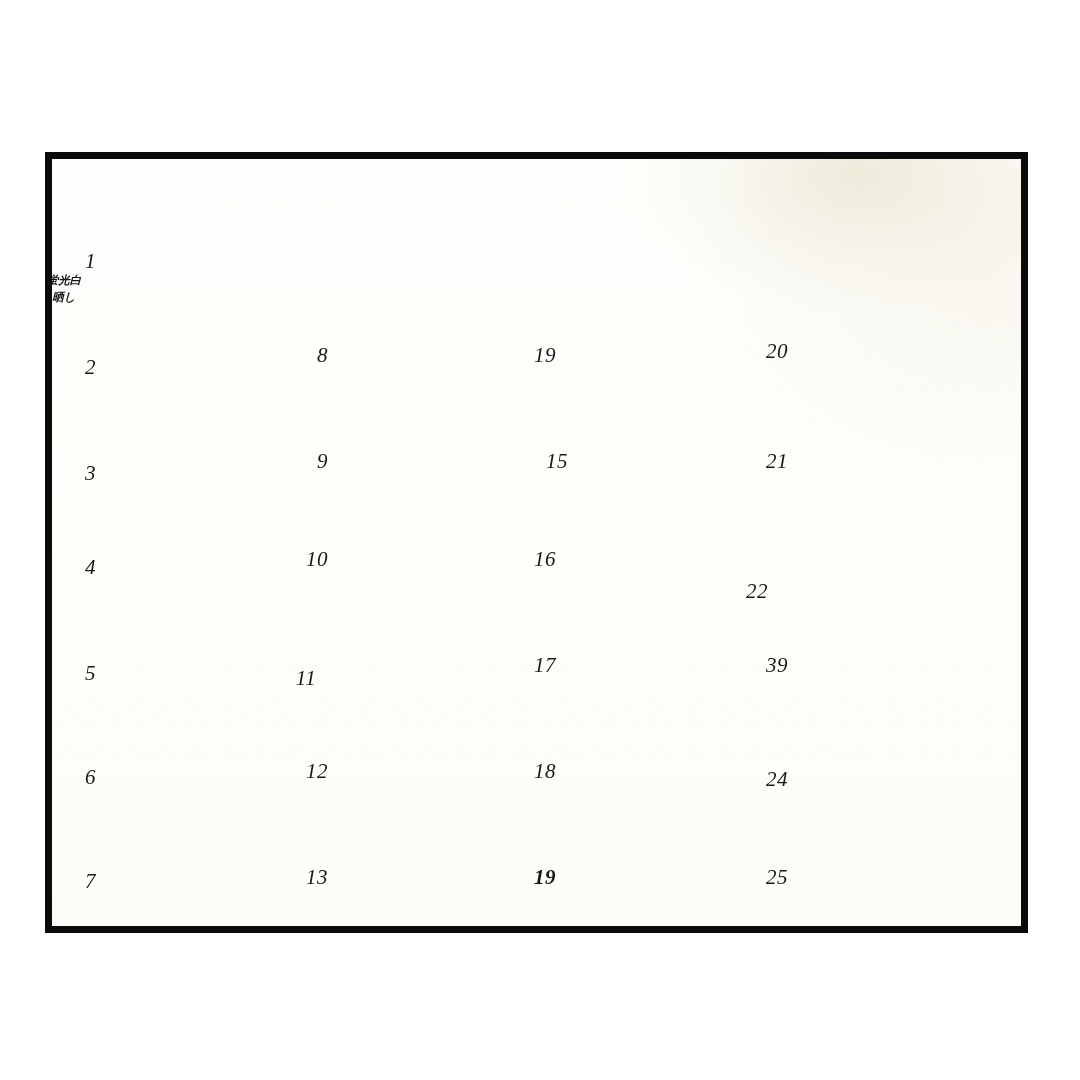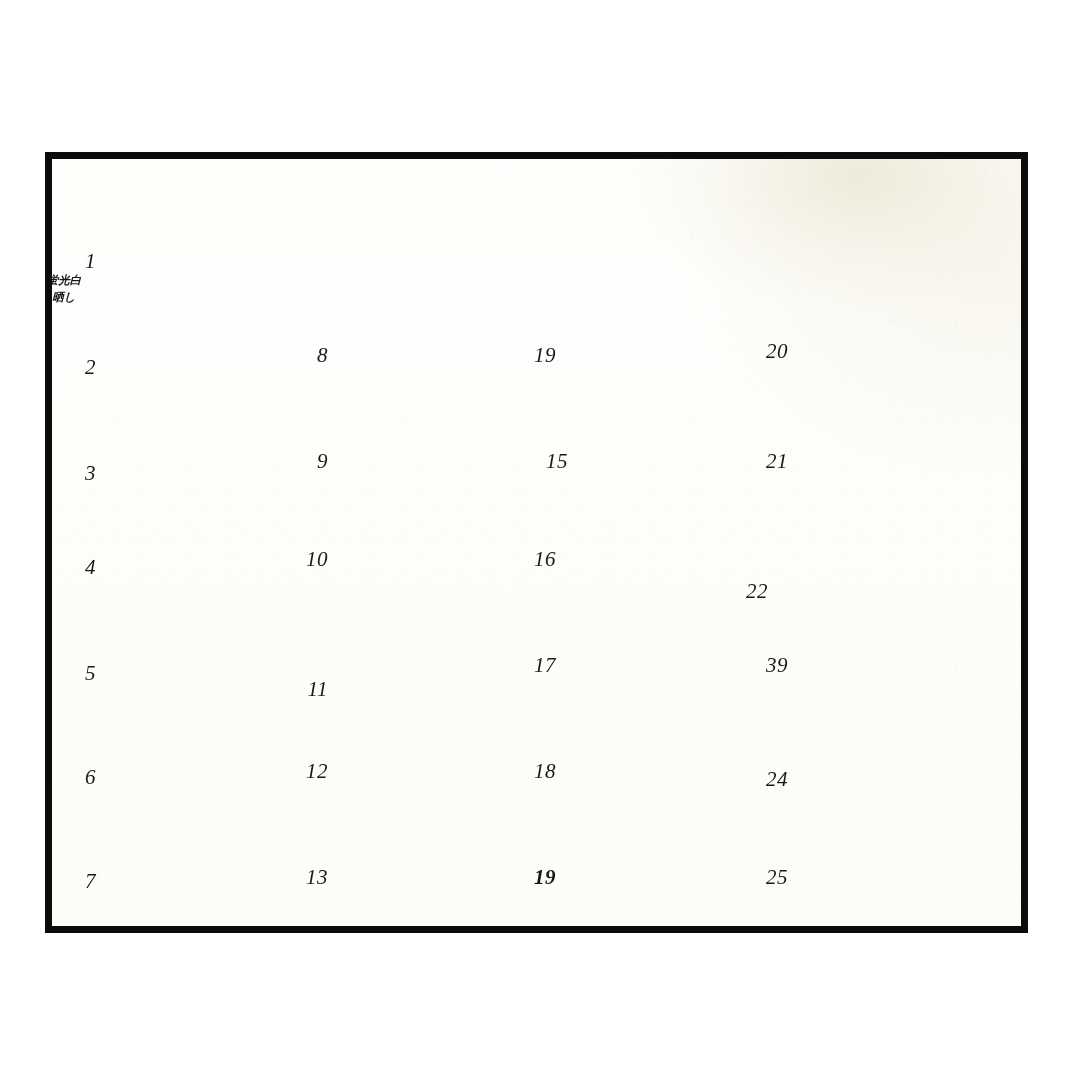--- a/index.html
+++ b/index.html
@@ -270,21 +270,21 @@
         </div>
         <div class="swatch-label" style="left: 232px; width: 44px; top: 390px;">10</div>
         <div class="fabric" style="left: 288px; top: 463px; width: 188px; height: 86px;">
           <div class="shadow"></div>
           <div class="body" style="background: rgb(140, 138, 118);">
             <div class="weave"></div>
             <div class="weave2"></div>
             <div class="shade"></div>
           </div>
         </div>
-        <div class="swatch-label" style="left: 232px; width: 44px; top: 520px;">11</div>
+        <div class="swatch-label" style="left: 232px; width: 44px; top: 509px; text-align: center;">11</div>
         <div class="fabric" style="left: 288px; top: 569px; width: 188px; height: 86px;">
           <div class="shadow"></div>
           <div class="body" style="background: rgb(155, 143, 125);">
             <div class="weave"></div>
             <div class="weave2"></div>
             <div class="shade"></div>
           </div>
         </div>
         <div class="swatch-label" style="left: 232px; width: 44px; top: 602px;">12</div>
         <div class="fabric" style="left: 288px; top: 675px; width: 188px; height: 86px;">

